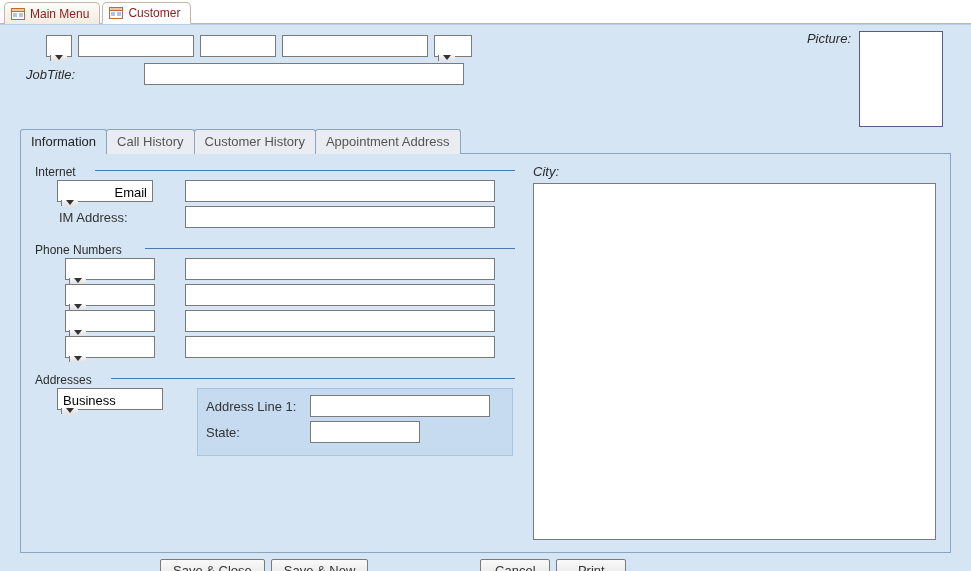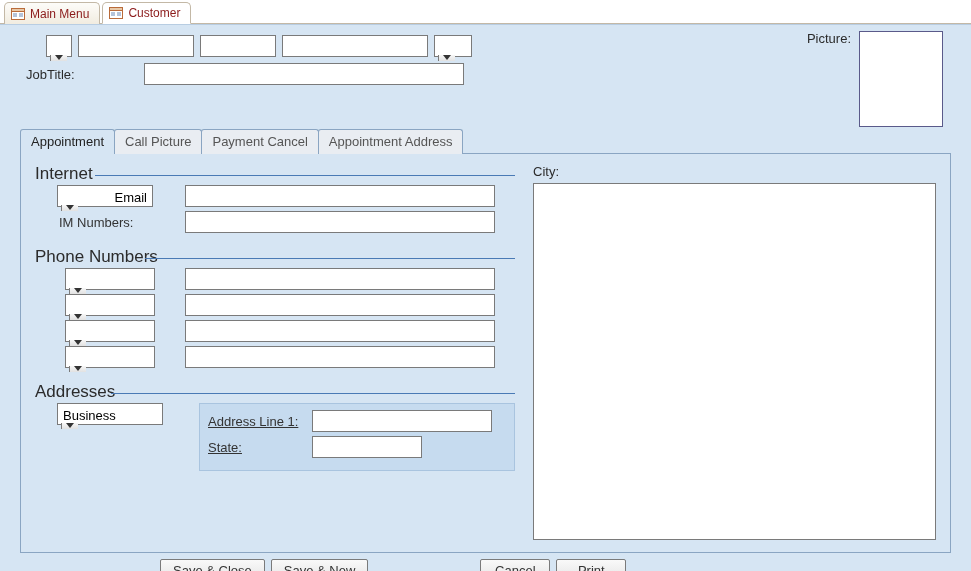--- a/index.html
+++ b/index.html
@@ -95,21 +95,21 @@
     cursor: default;
   }
   .drop svg { display:block; }
   .txt { }
   .job-row {
     display: flex;
     align-items: center;
     margin-top: 6px;
     margin-left: 6px;
   }
-  .lbl { color: #2b2b2b; }
+  .lbl { color: #2b2b2b; font-style: italic; }
   .picture-block {
     position: absolute;
     right: 8px;
     top: -4px;
     display: flex;
     align-items: flex-start;
     gap: 8px;
   }
   .picture-frame {
     width: 84px;
@@ -152,21 +152,21 @@
     margin-top: -1px;
     display: flex;
     gap: 18px;
     height: 400px;
     position: relative;
   }
   .left-col { width: 480px; }
   .right-col { flex: 1; display:flex; flex-direction:column; }
   .group-title {
     color: #2b2b2b;
-    font-size: 17px;
+    font-size: 12px;
     position: relative;
     padding-right: 8px;
     background: #d6e5f3;
     display: inline-block;
   }
   .group-line {
     border: none;
     border-top: 1px solid #4a7ab5;
     margin: 0;
     position: relative;
@@ -196,23 +196,23 @@
   input.w76{ width:76px; }
   input.w146{ width:146px; }
   .phone-rows .frow .lbl1{ width:150px; padding-left:30px;}
   .addr-panel{
     background:#c6dbef;
     border:1px solid #a9c4df;
     padding:6px 8px 8px 8px;
     margin-left:150px;
     width:316px;
   }
-  .addr-panel .arow{ display:flex; align-items:center; margin-bottom:4px;text-decoration:underline;}
+  .addr-panel .arow{ display:flex; align-items:center; margin-bottom:4px;}
   .addr-panel .albl{ width:104px;}
-  .addr-block{ display:flex; gap:14px; align-items:flex-start;justify-content:space-between;}
+  .addr-block{ display:flex; gap:26px; align-items:flex-start;}
   .notes-area{
     flex:1;
     border:1px solid #7a7a7a;
     background:#fff;
     margin-top:4px;
     resize:none;
     font-family:inherit;
     font-size:13px;
     padding:3px;
   }
@@ -297,23 +297,23 @@
         <input class="txt w320" style="">
       </div>
     </div>
     <div class="picture-block">
       <span class="lbl">Picture:</span>
       <div class="picture-frame"></div>
     </div>
   </div>
 
   <div class="subtabs">
-    <div class="subtab active"><span>Appointment</span></div>
-    <div class="subtab"><span>Call Picture</span></div>
-    <div class="subtab"><span>Payment Cancel</span></div>
+    <div class="subtab active"><span>Information</span></div>
+    <div class="subtab"><span>Call History</span></div>
+    <div class="subtab"><span>Customer History</span></div>
     <div class="subtab"><span>Appointment Address</span></div>
   </div>
 
   <div class="subtab-body">
     <div class="left-col">
 
       <div class="group internet">
         <span class="group-title">Internet</span>
         <hr class="group-line">
         <div class="frow email-row">
@@ -324,21 +324,21 @@
                   <svg width="8" height="6">
                     <polygon points="0,0 8,0 4,5" fill="#333"></polygon>
                   </svg>
                 </div>
             </div>
           </div>
           <div style="width:32px"></div>
           <input class="txt w310" style="">
         </div>
         <div class="frow">
-          <span class="lbl1">IM Numbers:</span>
+          <span class="lbl1">IM Address:</span>
           <input class="txt w310" style="">
         </div>
       </div>
 
       <div class="group phone">
         <span class="group-title">Phone Numbers</span>
         <hr class="group-line">
         <div class="phone-rows">
           <div class="frow">
             <div class="lbl1">

